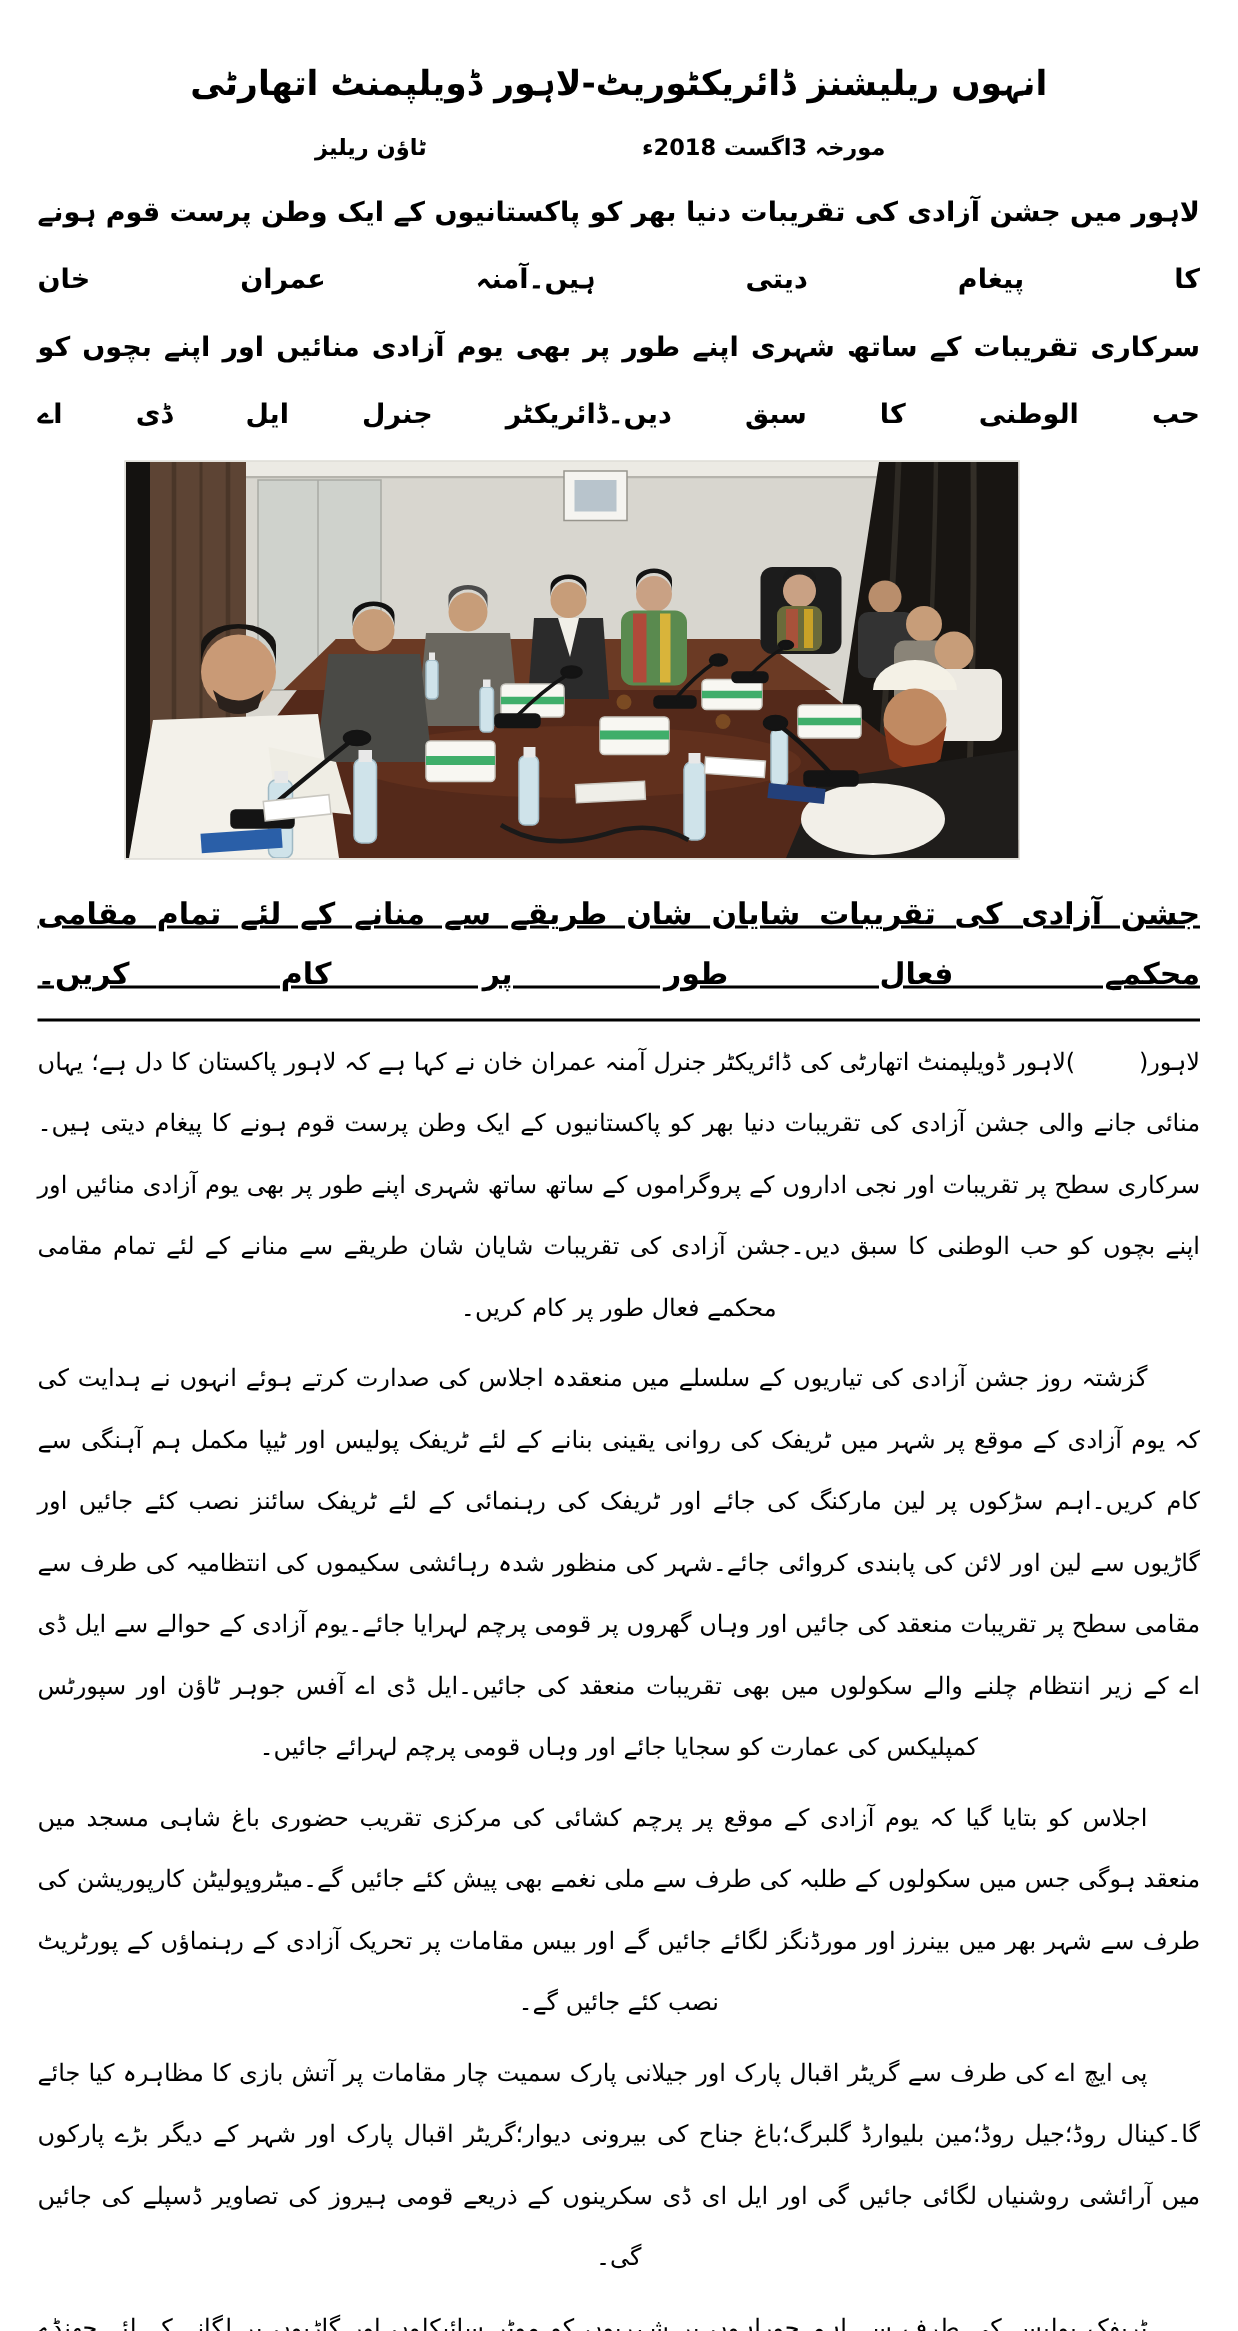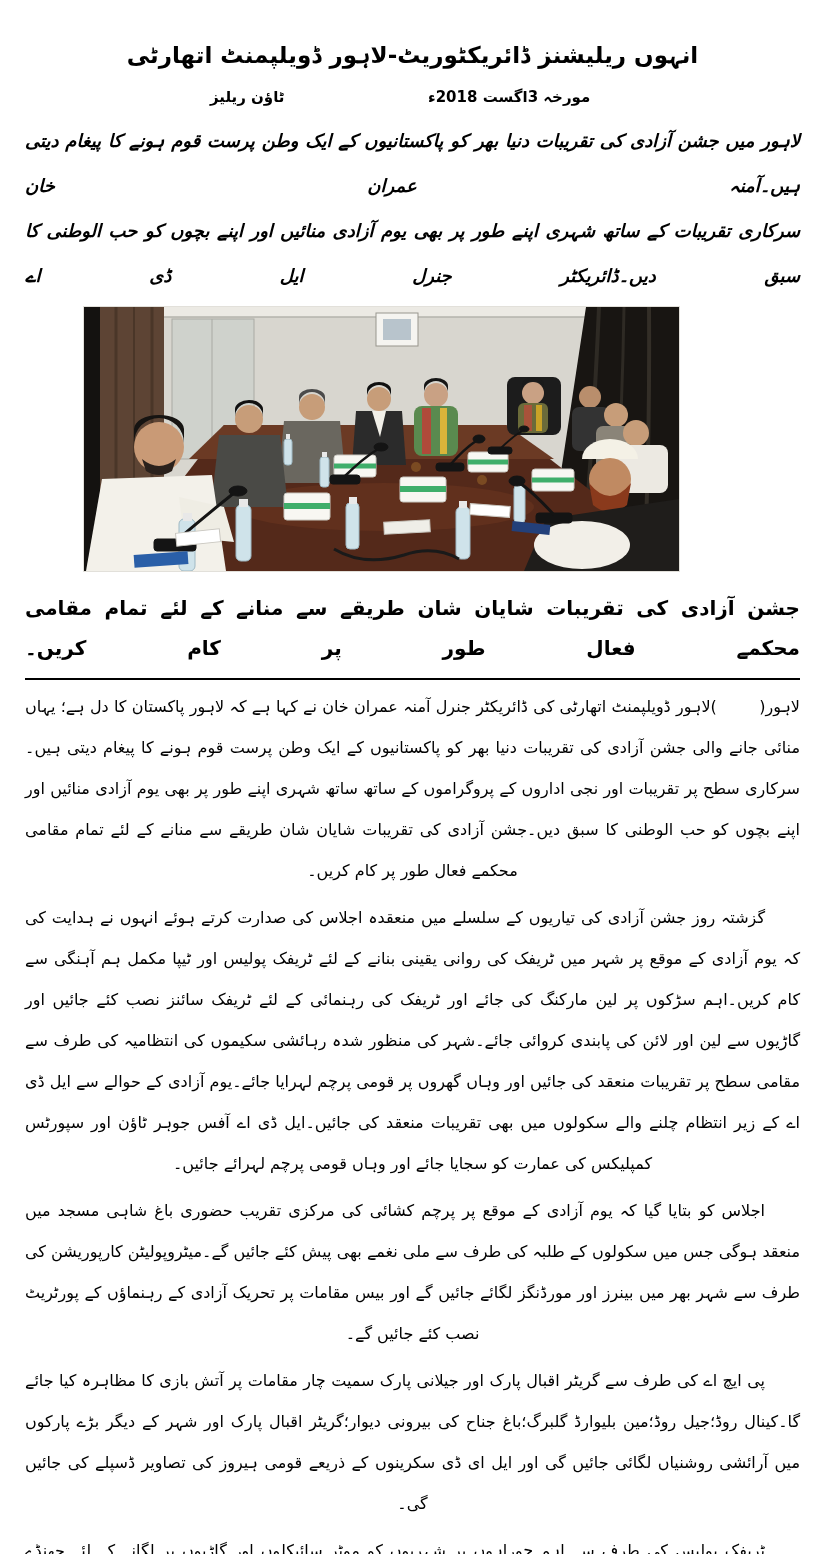--- a/index.html
+++ b/index.html
@@ -11,32 +11,32 @@
   .page{position:relative;width:825px;height:1554px;padding:0 25px;box-sizing:border-box;}
   .doc-title{
     margin-top:42px;text-align:center;font-size:23px;font-weight:bold;
     letter-spacing:0px;
   }
   .meta-row{position:relative;height:34px;margin-top:16px;font-weight:bold;font-size:15px;}
   .meta-row .date{position:absolute;left:403px;top:4px;direction:rtl;}
   .meta-row .press{position:absolute;left:185px;top:4px;direction:rtl;}
   .intro-line{
     font-size:18px;font-weight:bold;line-height:45px;
-    text-align:justify;text-align-last:justify;direction:rtl;font-style:italic;
+    text-align:justify;text-align-last:justify;direction:rtl;
   }
   .photo{
     display:block;width:595px;height:264px;margin:8px 0 14px 60px;
     margin-right:120px; 
     background:#d8d6cf;overflow:hidden;border:1px solid #e2e0da;box-sizing:content-box;
   }
   .headline{
     margin-top:16px;margin-bottom:6px;
     font-size:20px;font-weight:bold;line-height:40px;
     text-align:justify;text-align-last:justify;direction:rtl;
-    border-bottom:2px solid #000;padding-bottom:10px;
+    border-bottom:2px solid #000;padding-bottom:10px;text-decoration:underline;
   }
   .para{
     font-size:16px;line-height:41px;direction:rtl;
     text-align:justify;text-align-last:center;
     margin:4px 0 6px 0;
   }
   .para.indent{text-indent:35px;}
 </style>
 </head>
 <body>

